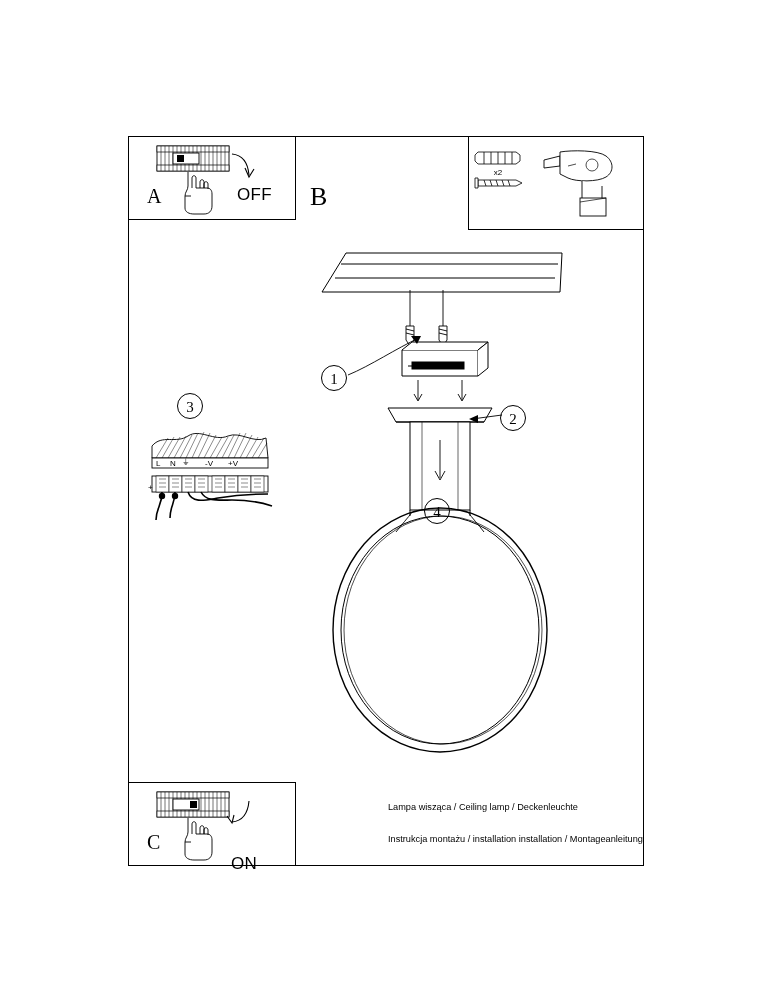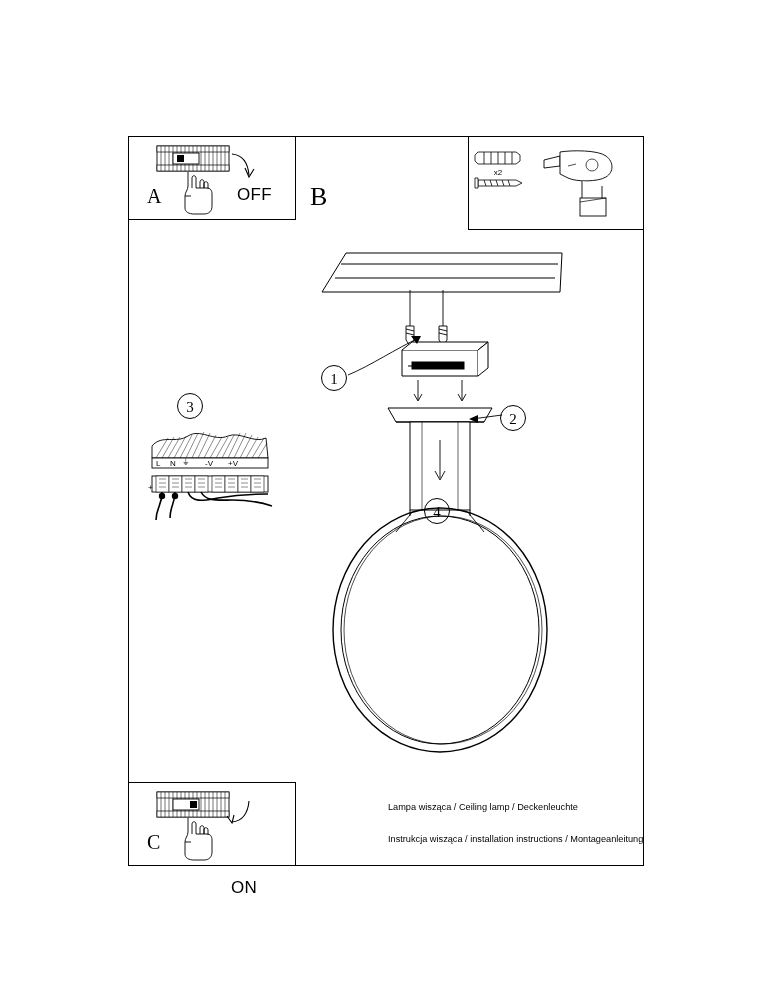--- a/index.html
+++ b/index.html
@@ -395,18 +395,18 @@
         <path d="M60 46 L60 42 C60 39 64 39 64 42 L64 47"></path>
         <path d="M41 54 L47 54"></path>
       </g>
       <g fill="none" stroke="#000" stroke-width="1.1">
         <path d="M88 34 C99 33 104 24 105 13"></path>
         <path d="M83 28 L88 35 L90 27"></path>
       </g>
     </svg>
   </div>
   <div class="abs letter" style="left:147px; top:831px;">C</div>
-  <div class="abs onoff" style="left:231px; top:878px;">ON</div>
-
-  <div class="abs caption" style="left:388px; top:833px;">Instrukcja wisząca / installation instructions / Montageanleitung</div>
+  <div class="abs onoff" style="left:231px; top:854px;">ON</div>
+
+  <div class="abs caption" style="left:388px; top:833px;">Instrukcja montażu / installation installation / Montageanleitung</div>
   <div class="abs caption" style="left:388px; top:801px;">Lampa wisząca / Ceiling lamp / Deckenleuchte</div>
 
 </div>
 
 </body></html>

